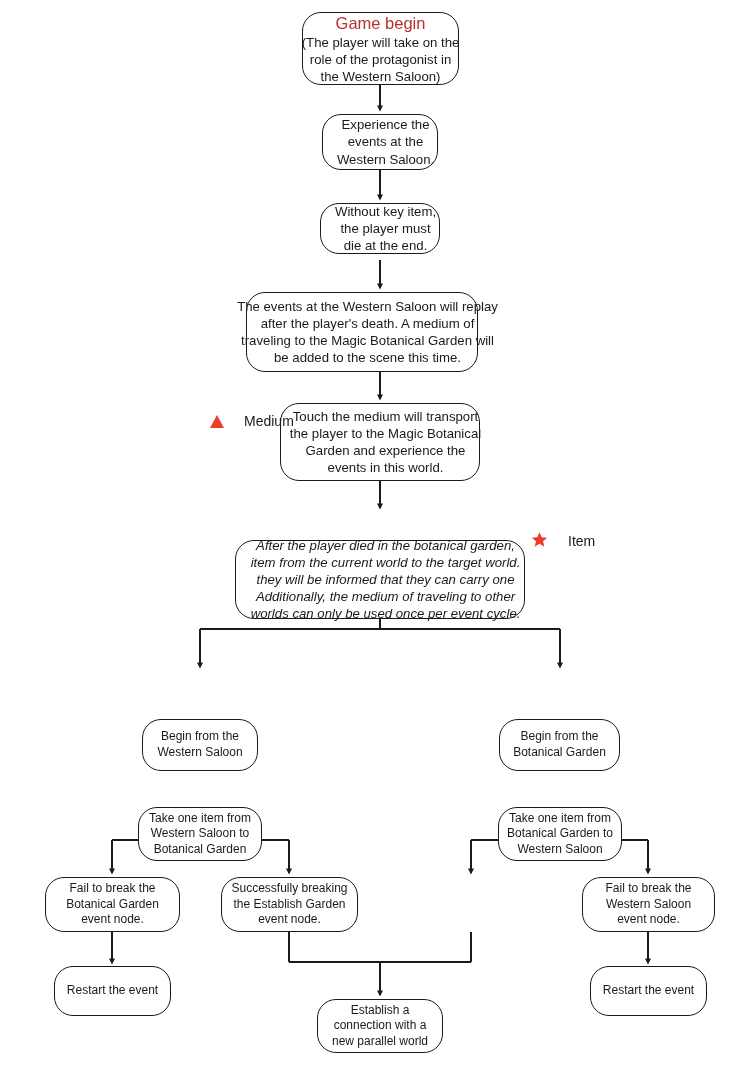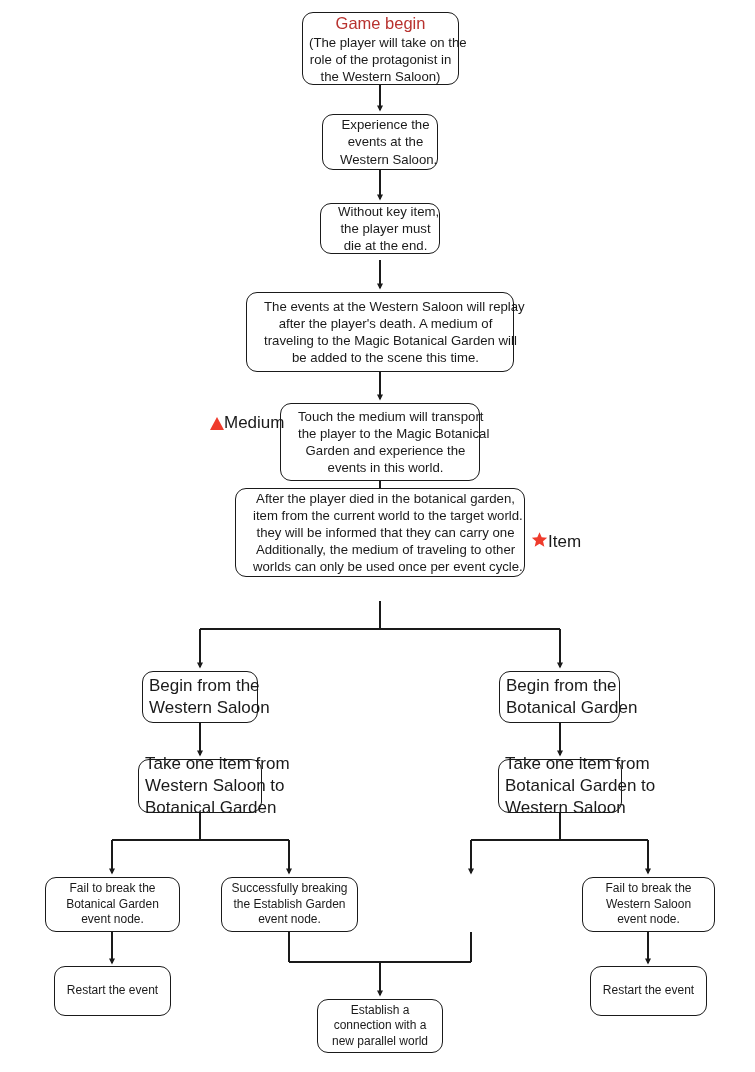--- a/index.html
+++ b/index.html
@@ -22,51 +22,52 @@
     left: 0;
     top: 0;
     width: 755px;
     height: 1072px;
     pointer-events: none;
   }
   .node {
     position: absolute;
     box-sizing: border-box;
     border: 1.7px solid #1a1a1a;
-    border-radius: 11px;
+    border-radius: 19px;
     background: #ffffff;
     display: flex;
     flex-direction: column;
+    align-items: center;
     justify-content: center;
     text-align: center;
     color: #1a1a1a;
     line-height: 1.30;
     padding: 2px 6px;
   }
   .node .line {
     display: block;
     white-space: nowrap;
   }
   .n-start { font-size: 13.2px; }
   .n-start .title {
     color: #b8322f;
     font-size: 16.5px;
     line-height: 1.34;
     white-space: nowrap;
   }
   .n-md { font-size: 13.2px; padding-left: 17px; }
-  .n-sm { font-size: 17px; }
+  .n-sm { font-size: 12px; margin-top: 48px; }
   .n-xs { font-size: 12.0px; }
 
   .tag {
     position: absolute;
     display: flex;
     align-items: center;
-    gap: 0;
-    font-size: 17px;
+    gap: 20px;
+    font-size: 14px;
     color: #1a1a1a;
     white-space: nowrap;
   }
   .tri {
     width: 0; height: 0;
     border-left: 7.5px solid transparent;
     border-right: 7.5px solid transparent;
     border-bottom: 13px solid #ef3b2c;
   }
   .star { display: block; }
@@ -136,35 +137,35 @@
     <span class="line">events at the</span>
     <span class="line">Western Saloon.</span>
   </div>
 
   <div class="node n-md" style="left:320px; top:203px; width:120px; height:51px;">
     <span class="line">Without key item,</span>
     <span class="line">the player must</span>
     <span class="line">die at the end.</span>
   </div>
 
-  <div class="node n-md" style="left:246px; top:292px; width:268px; height:80px;">
+  <div class="node n-md" style="left:246px; top:292px; width:232px; height:80px;">
     <span class="line">The events at the Western Saloon will replay</span>
     <span class="line">after the player's death. A medium of</span>
     <span class="line">traveling to the Magic Botanical Garden will</span>
     <span class="line">be added to the scene this time.</span>
   </div>
 
   <div class="node n-md" style="left:280px; top:403px; width:200px; height:78px;">
     <span class="line">Touch the medium will transport</span>
     <span class="line">the player to the Magic Botanical</span>
     <span class="line">Garden and experience the</span>
     <span class="line">events in this world.</span>
   </div>
 
-  <div class="node n-md" style="left:235px; top:488px; width:290px; height:89px;">
+  <div class="node n-md" style="left:235px; top:540px; width:290px; height:79px;font-style:italic;">
     <span class="line">After the player died in the botanical garden,</span>
     <span class="line">item from the current world to the target world.</span>
     <span class="line">they will be informed that they can carry one</span>
     <span class="line">Additionally, the medium of traveling to other</span>
     <span class="line">worlds can only be used once per event cycle.</span>
   </div>
 
   <div class="node n-sm" style="left:142px; top:671px; width:116px; height:52px;">
     <span class="line">Begin from the</span>
     <span class="line">Western Saloon</span>

